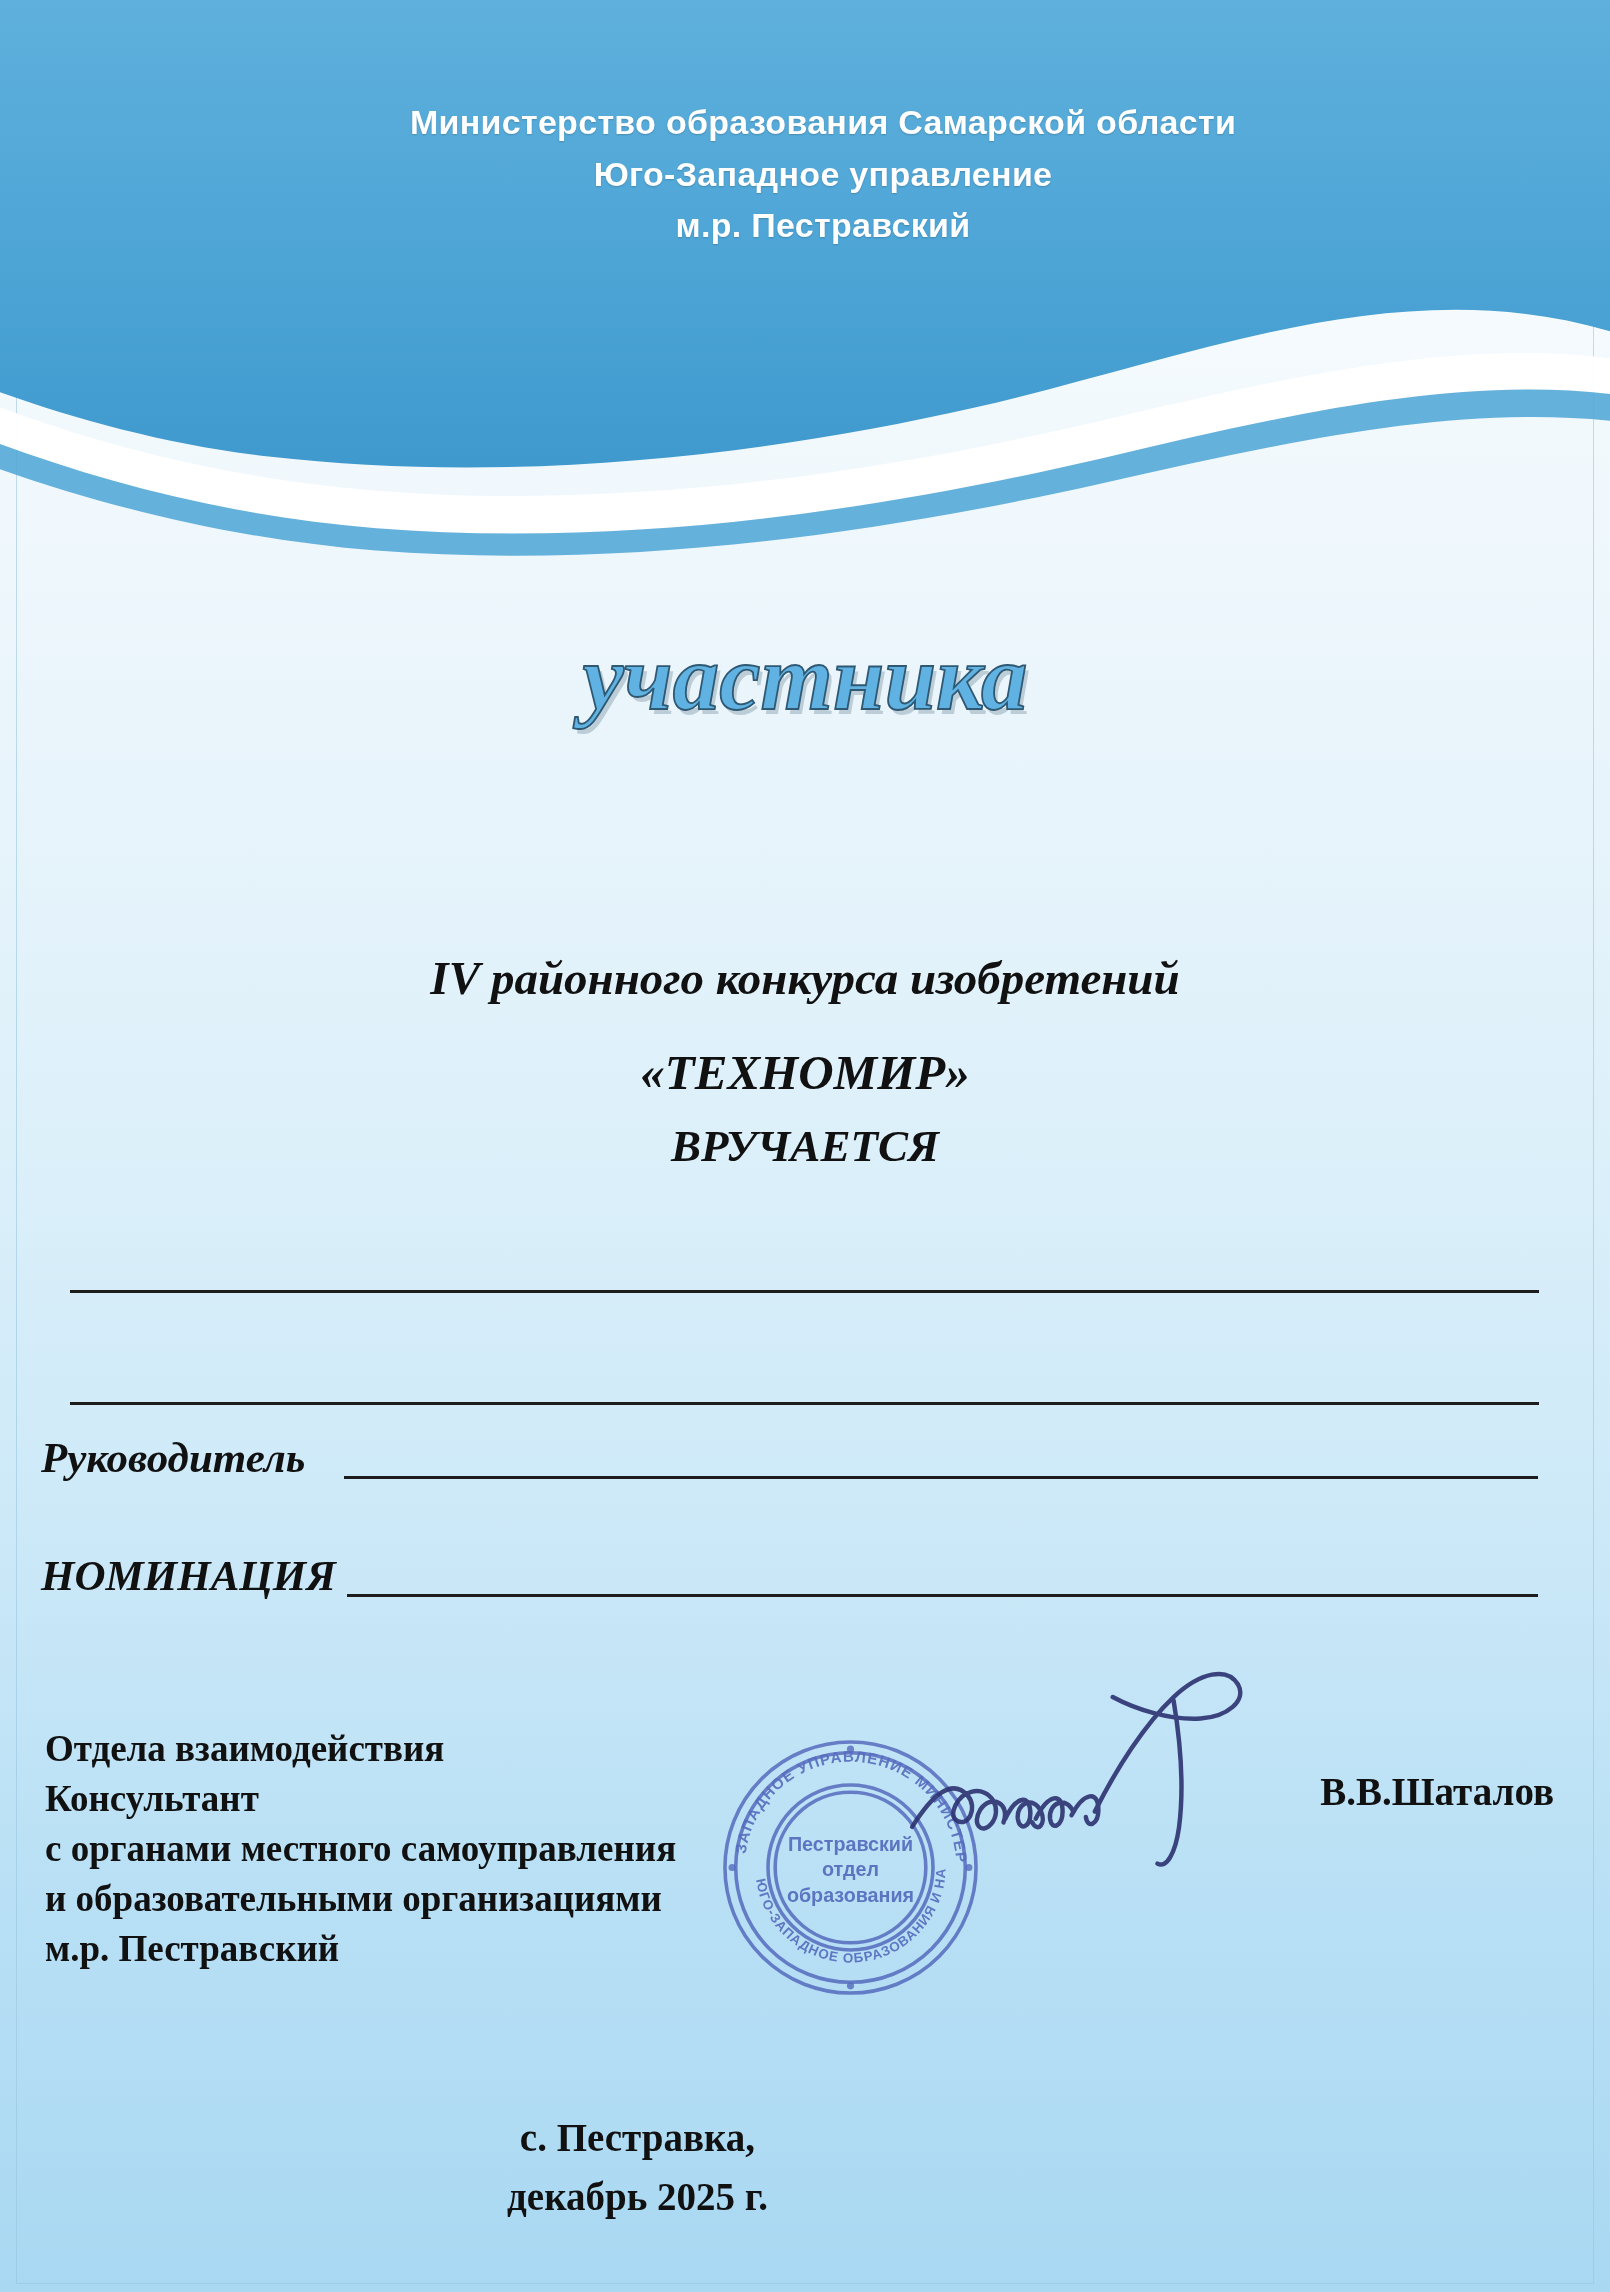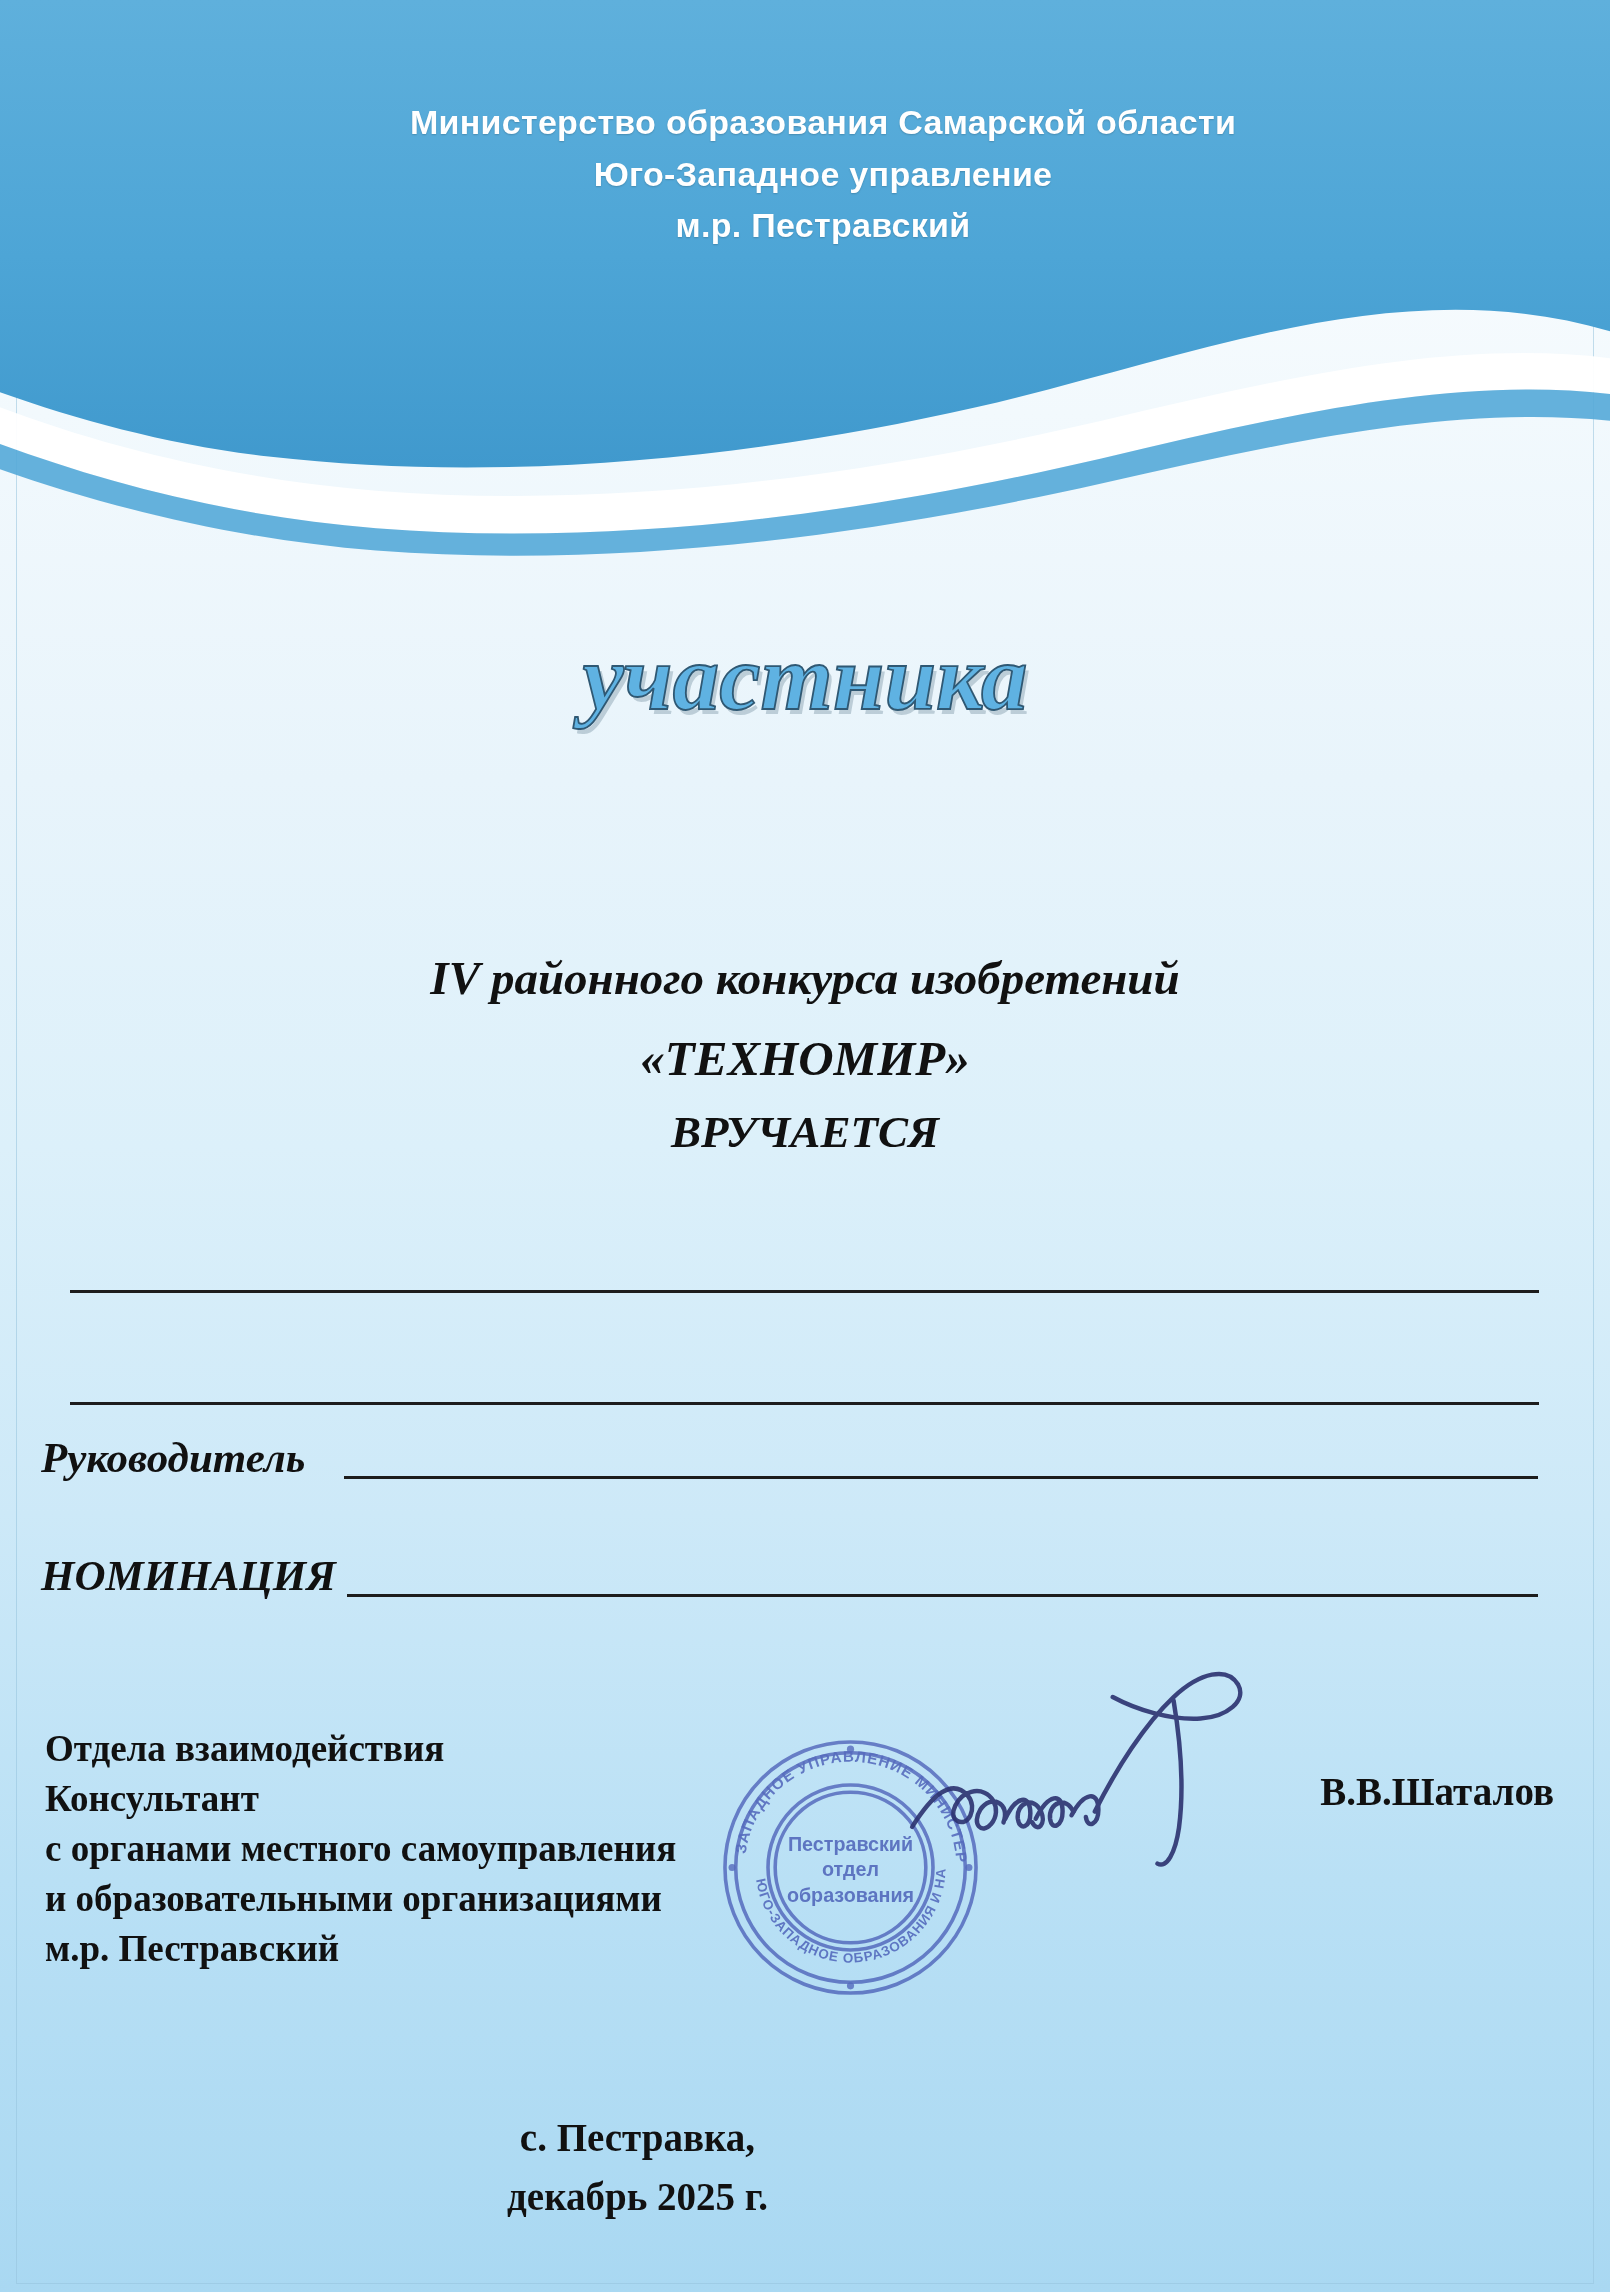--- a/index.html
+++ b/index.html
@@ -112,21 +112,21 @@
     font-size: 47px;
     font-weight: bold;
     font-style: italic;
     line-height: 1.25;
   }
   .sub-line-2 {
     font-size: 49px;
     font-weight: bold;
     font-style: italic;
     line-height: 1.25;
-    margin-top: 20px;
+    margin-top: 34px;
   }
   .sub-line-3 {
     font-size: 45px;
     font-weight: bold;
     font-style: italic;
     line-height: 1.25;
     margin-top: 15px;
   }
 
   

